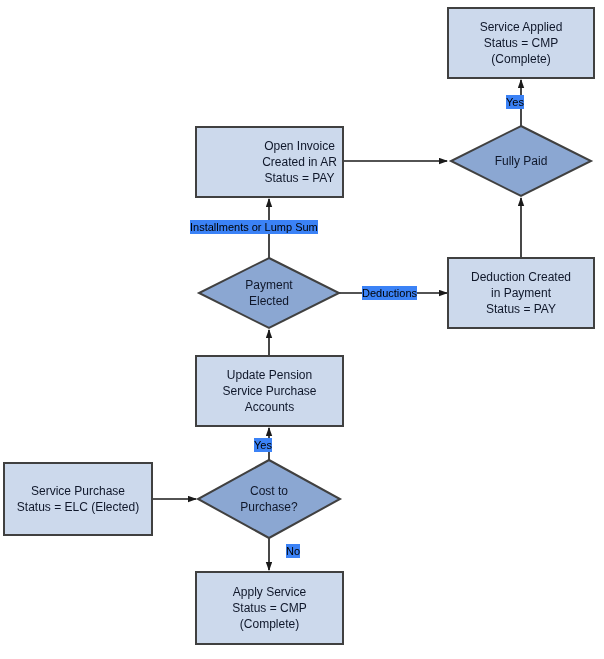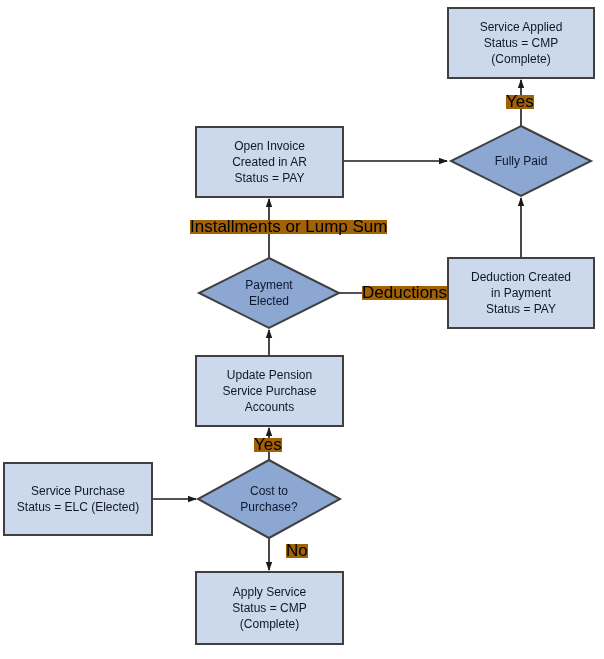--- a/index.html
+++ b/index.html
@@ -32,24 +32,24 @@
     justify-content: center;
     text-align: center;
     font-size: 12px;
     line-height: 16px;
     color: #0f172a;
     pointer-events: none;
     white-space: nowrap;
   }
   .edge-label {
     position: absolute;
-    font-size: 17px;
+    font-size: 11px;
     line-height: 14px;
     color: #000000;
-    background: #a16207;
+    background: #3b82f6;
     text-align: center;
     white-space: nowrap;
   }
 </style>
 </head>
 <body>
 
 <div id="canvas">
 
   <svg id="flow-svg" viewBox="0 0 604 659" xmlns="http://www.w3.org/2000/svg">
@@ -98,21 +98,21 @@
 
     <rect x="196" y="572" width="147" height="72" fill="#ccd9ec" stroke="#404040" stroke-width="2"></rect>
   </svg>
 
   <div class="node-label" style="left:448px; top:8px; width:146px; height:70px;">
     <span>Service Applied</span>
     <span>Status = CMP</span>
     <span>(Complete)</span>
   </div>
 
-  <div class="node-label" style="left:196px; top:127px; width:147px; height:70px;">
+  <div class="node-label" style="left:196px; top:127px; width:147px; height:70px;padding-left:30px;">
     <span>Open Invoice</span>
     <span>Created in AR</span>
     <span>Status = PAY</span>
   </div>
 
   <div class="node-label" style="left:451px; top:126px; width:140px; height:70px;">
     <span>Fully Paid</span>
   </div>
 
   <div class="node-label" style="left:448px; top:258px; width:146px; height:70px;align-items:center;">

